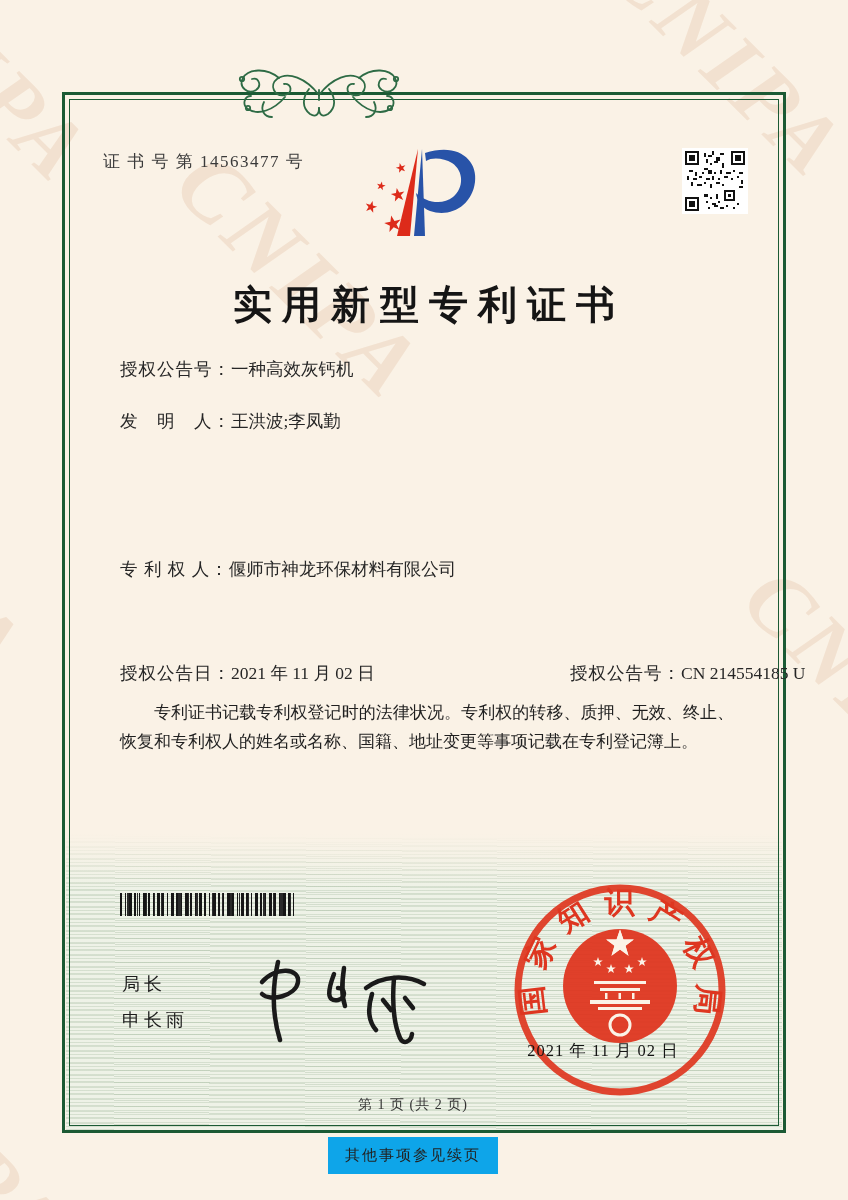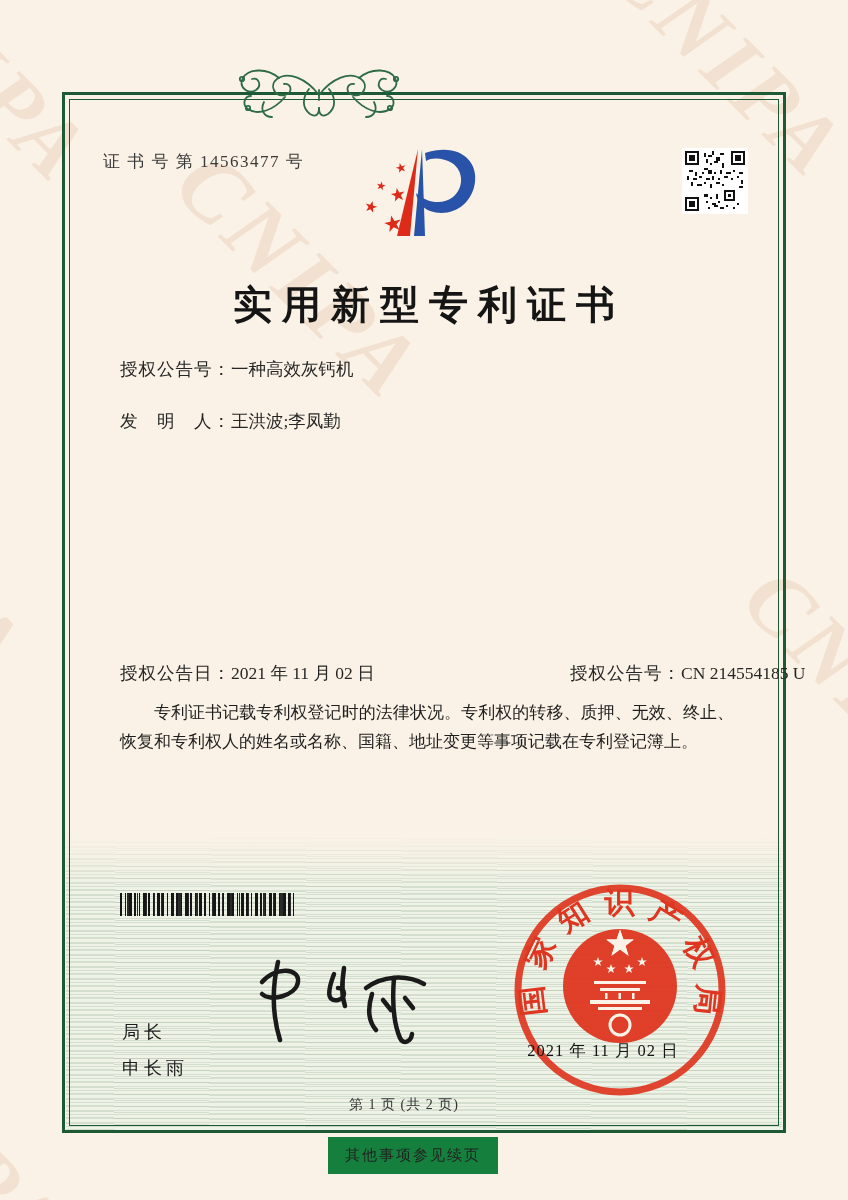--- a/index.html
+++ b/index.html
@@ -70,37 +70,37 @@
   .barcode {
     position:absolute; left:120px; top:893px; width:176px; height:23px;
     background:
       repeating-linear-gradient(90deg,#161616 0 2px,rgba(0,0,0,0) 2px 5px,#161616 5px 6px,rgba(0,0,0,0) 6px 9px,#161616 9px 12px,rgba(0,0,0,0) 12px 14px),
       repeating-linear-gradient(90deg,#2a2a2a 0 1px,rgba(0,0,0,0) 1px 7px,#2a2a2a 7px 10px,rgba(0,0,0,0) 10px 17px);
     z-index:4;
   }
   .director-title, .director-name {
     position:absolute; left:122px;
     font-family:"Liberation Sans","DejaVu Sans",sans-serif;
-    font-size:18px; letter-spacing:4px; color:#1c1c1c;margin-top:48px;
+    font-size:18px; letter-spacing:4px; color:#1c1c1c;
   }
   .director-title { top:972px; }
   .director-name  { top:1008px; }
   .signature { position:absolute; left:248px; top:950px; }
   .seal { position:absolute; left:508px; top:878px; }
   .seal-date {
     position:absolute; left:498px; top:1040px; width:210px; text-align:center;
     font-size:16.5px; letter-spacing:1px; color:#141414; z-index:5; white-space:nowrap;
   }
   .page-info {
-    position:absolute; left:62px; top:1096px; width:684px; text-align:center;
+    position:absolute; left:71px; top:1096px; width:684px; text-align:center;
     font-size:14px; letter-spacing:1px; color:#333;
   }
   .continuation {
     position:absolute; left:328px; top:1137px;
-    background:#15803d; padding:9px 17px;
+    background:#0ea5e9; padding:9px 17px;
     font-size:15px; letter-spacing:2px; color:#222; white-space:nowrap;
   }
 </style>
 </head>
 <body>
 
 <div class="wm" style="left:-95px; top:-75px;">CNIPA</div>
 <div class="wm" style="left:660px; top:-80px;">CNIPA</div>
 <div class="wm" style="left:230px; top:130px; font-size:92px;">CNIPA</div>
 <div class="wm" style="left:-160px; top:420px;">CNIPA</div>
@@ -220,20 +220,23 @@
   </svg>
 
   <div class="title">实用新型专利证书</div>
 
   <div class="frow" style="top:357px">
     <span class="flabel">授权公告号：</span><span class="fvalue">一种高效灰钙机</span>
   </div>
   <div class="frow" style="top:409px">
     <span class="flabel">发　明　人：</span><span class="fvalue">王洪波;李凤勤</span>
   </div>
+  <div class="frow" style="top:557px">
+    <span class="flabel">专 利 权 人：</span><span class="fvalue">偃师市神龙环保材料有限公司</span>
+  </div>
   <div class="frow" style="top:661px; width:614px;">
     <span class="flabel">授权公告日：</span><span class="fvalue">2021 年 11 月 02 日</span>
     <span class="grant-no"><span class="flabel">授权公告号：</span><span class="fvalue">CN 214554185 U</span></span>
   </div>
 
   <div class="body-text">
     <p>专利证书记载专利权登记时的法律状况。专利权的转移、质押、无效、终止、恢复和专利权人的姓名或名称、国籍、地址变更等事项记载在专利登记簿上。</p>
   </div>
 
   <div class="barcode"></div>

